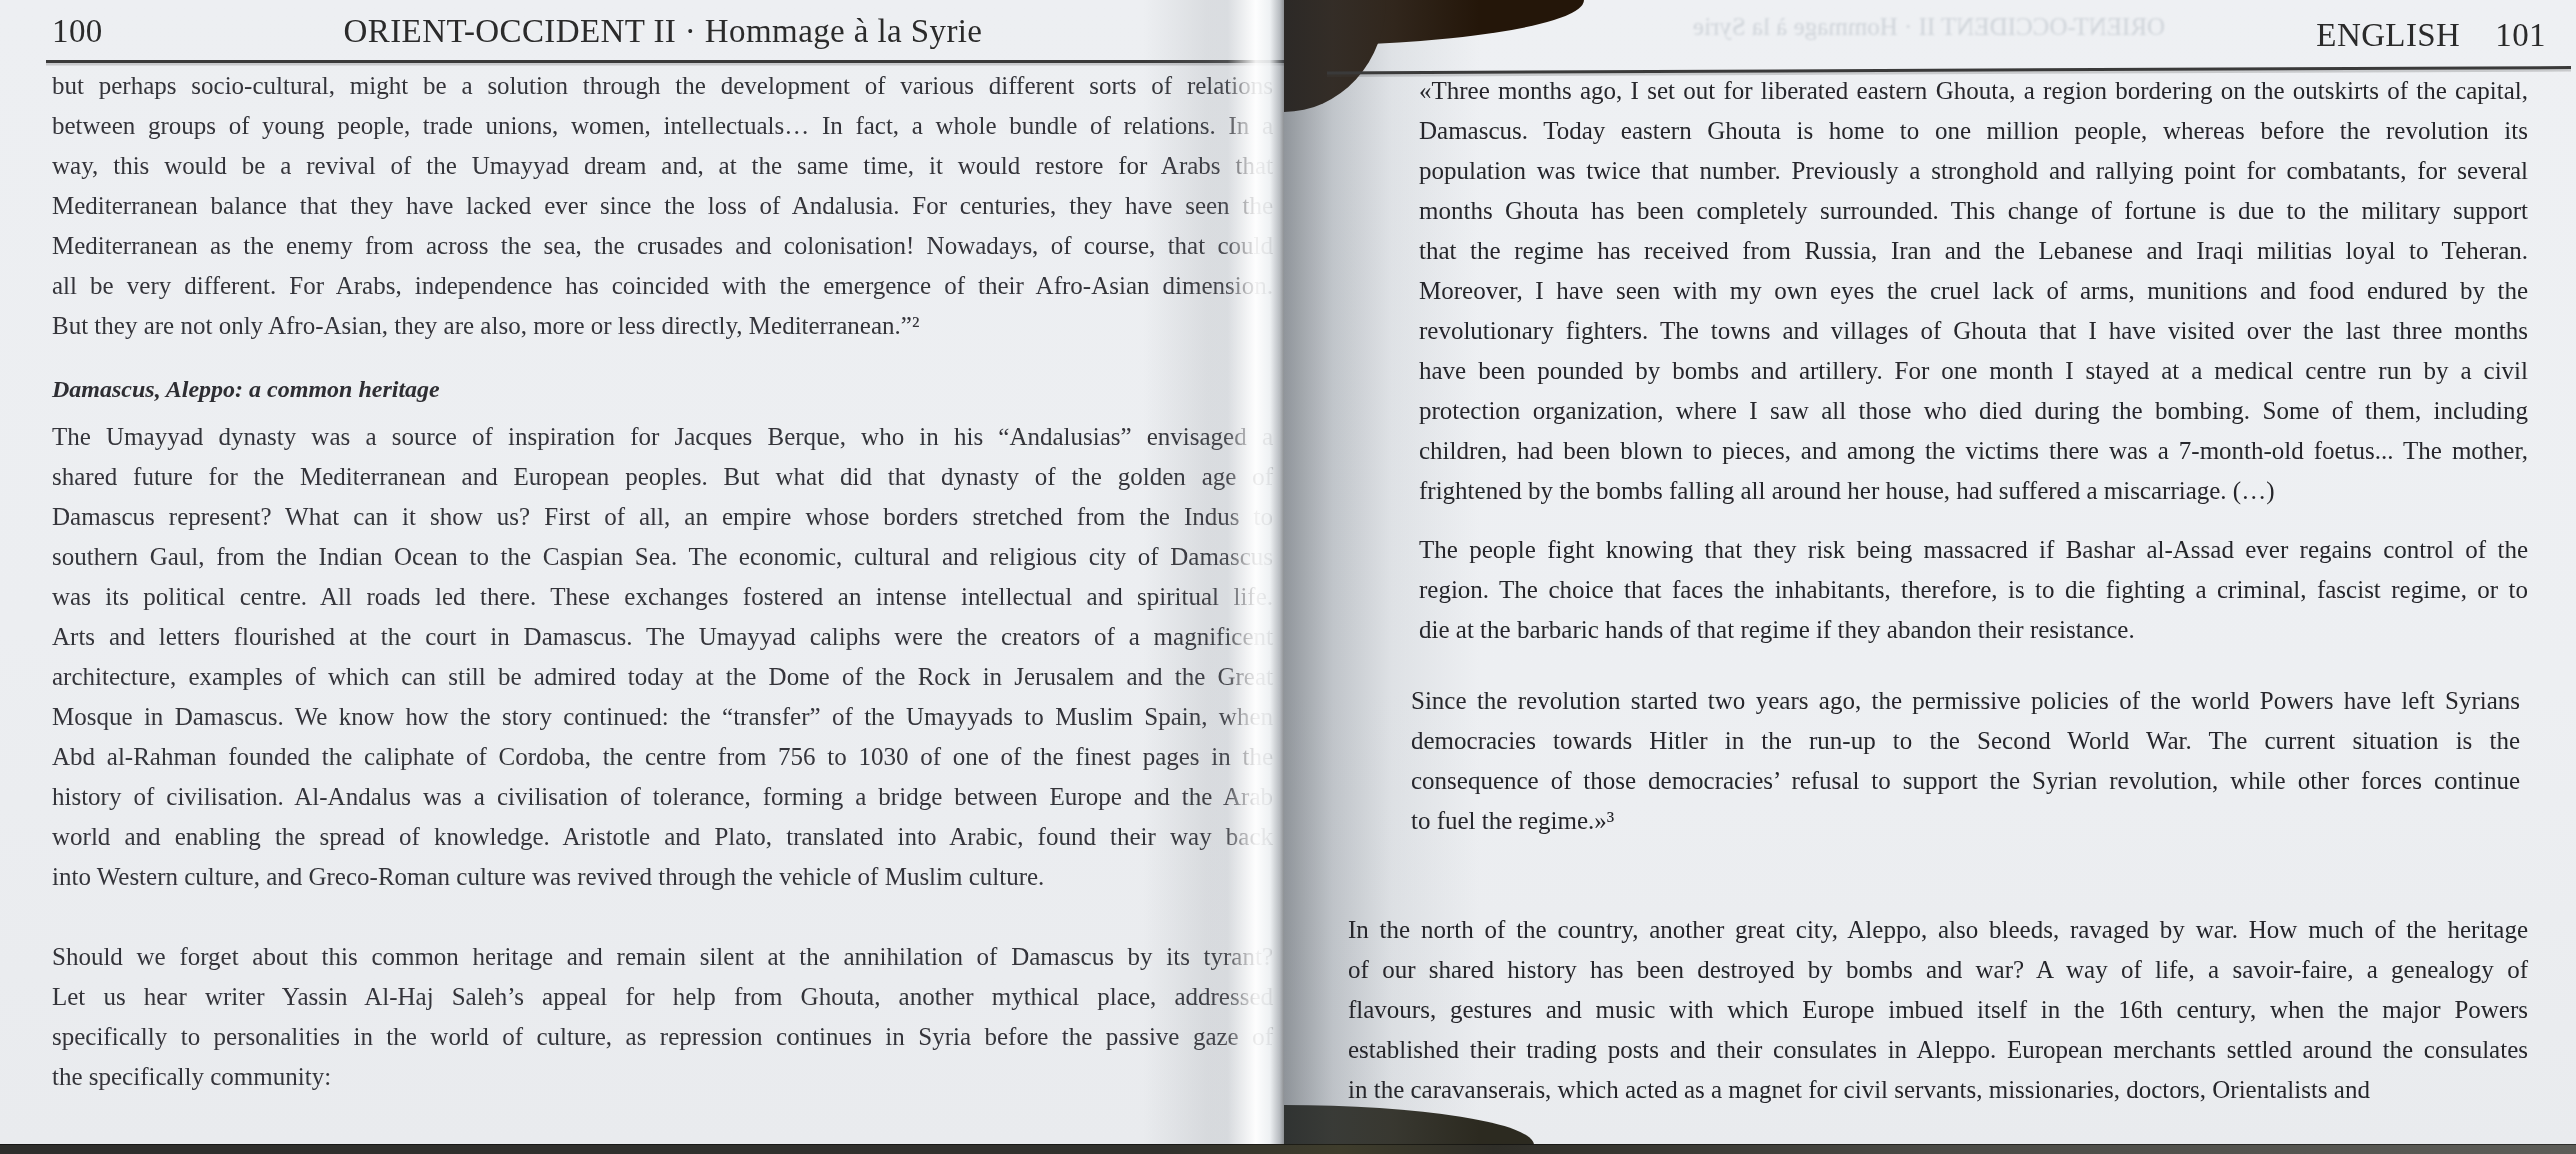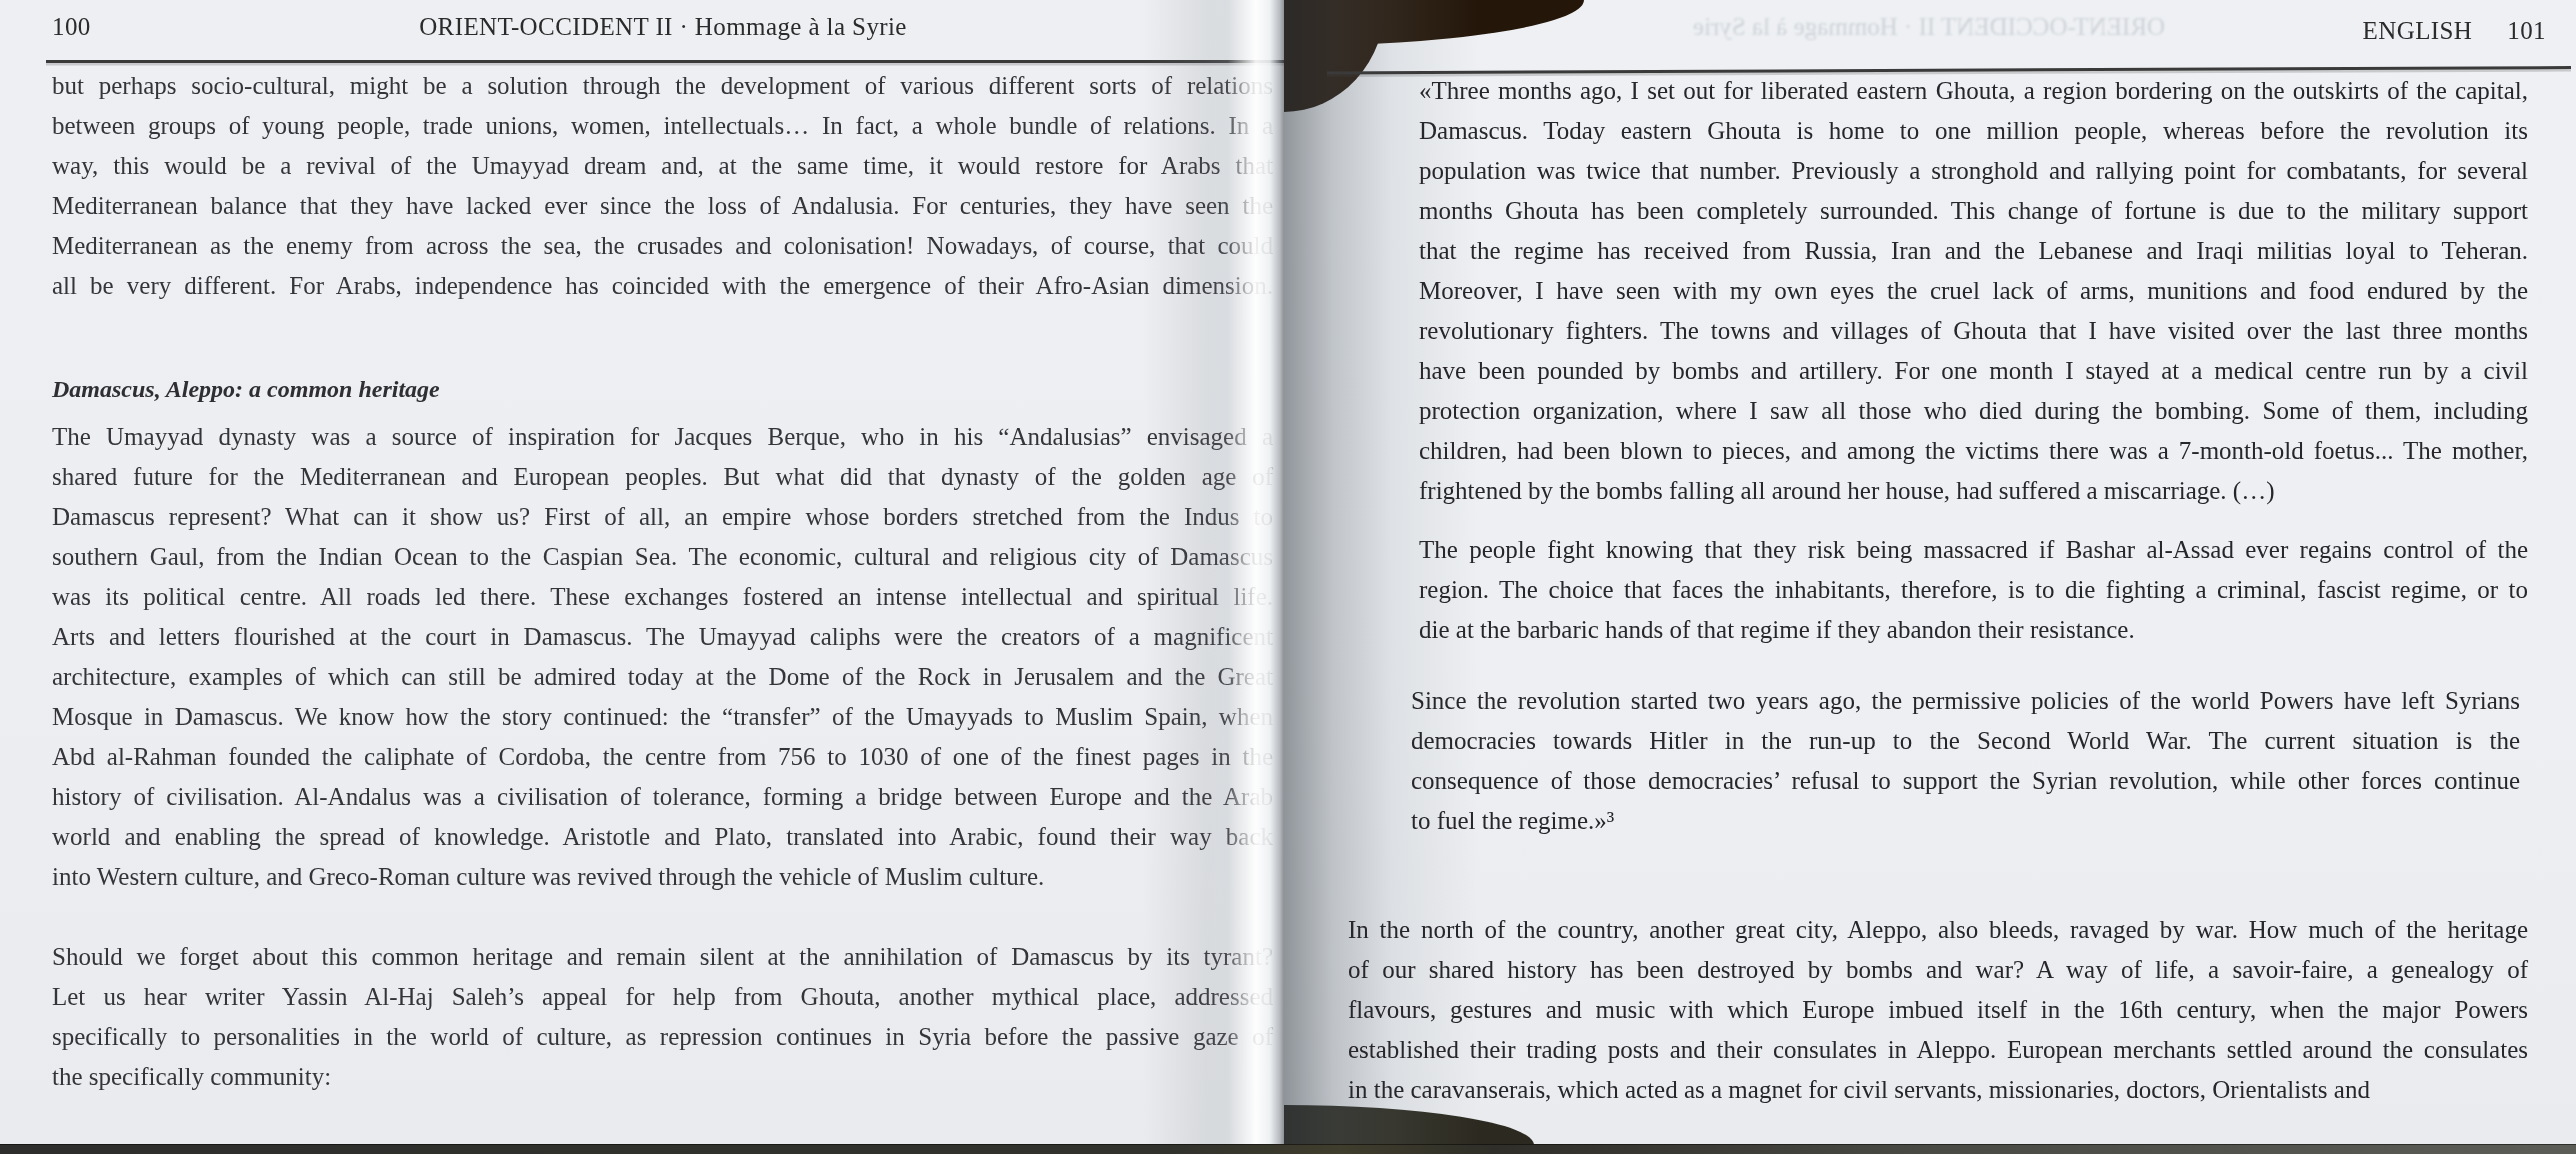--- a/index.html
+++ b/index.html
@@ -10,21 +10,21 @@
   }
   .stage { position:absolute; inset:0; }
 
   
   .page { position:absolute; top:0; height:1145px; }
   .page-left  { left:0;      width:1284px; background:linear-gradient(180deg,#edeff2 0%,#eceef1 55%,#e9ebee 100%); }
   .page-right { left:1284px; width:1292px; background:linear-gradient(180deg,#eef0f3 0%,#edeff2 60%,#e9ebee 100%); }
 
   
   .pg-header { position:absolute; top:13.3px; left:52px; right:10px; height:37px;
-               font-size:25px; color:var(--ink,#2b2b2b); letter-spacing:0.4px; }
+               font-size:33px; color:var(--ink,#2b2b2b); letter-spacing:0.4px; }
   .pg-header .pg-num { position:absolute; left:0; top:0; }
   .pg-header .pg-title { position:absolute; left:0; right:0; text-align:center; }
   .pg-header.right { top:16.6px; left:auto; right:30px; width:auto; display:flex; gap:35px; }
   .pg-header.right .pg-num { position:static; }
   .rule { position:absolute; height:2.5px; background:var(--rule,#3a3a3a); box-shadow:0 2.5px 0 rgba(70,70,70,0.22); }
   .rule-left  { top:60px; left:46px; right:-2.5px; }
   .rule-right { top:66px; left:43px; right:5px; transform:rotate(-0.25deg); transform-origin:right center; }
 
   
   .para { position:absolute; font-size:25px; line-height:40px; color:var(--ink,#2b2b2b); }
@@ -73,20 +73,21 @@
     </div>
     <div class="rule rule-left"></div>
 
     <div class="para p-l1">
         <div class="tline" style="">but perhaps socio-cultural, might be a solution through the development of various different sorts of relations</div>
         <div class="tline" style="">between groups of young people, trade unions, women, intellectuals… In fact, a whole bundle of relations. In a</div>
         <div class="tline" style="">way, this would be a revival of the Umayyad dream and, at the same time, it would restore for Arabs that</div>
         <div class="tline" style="">Mediterranean balance that they have lacked ever since the loss of Andalusia. For centuries, they have seen the</div>
         <div class="tline" style="">Mediterranean as the enemy from across the sea, the crusades and colonisation! Nowadays, of course, that could</div>
         <div class="tline" style="">all be very different. For Arabs, independence has coincided with the emergence of their Afro-Asian dimension.</div>
+        <div class="tline last" style="">But they are not only Afro-Asian, they are also, more or less directly, Mediterranean.”²</div>
       </div>
     <div class="heading">Damascus, Aleppo: a common heritage</div>
     <div class="para p-l2">
         <div class="tline" style="">The Umayyad dynasty was a source of inspiration for Jacques Berque, who in his “Andalusias” envisaged a</div>
         <div class="tline" style="">shared future for the Mediterranean and European peoples. But what did that dynasty of the golden age of</div>
         <div class="tline" style="">Damascus represent? What can it show us? First of all, an empire whose borders stretched from the Indus to</div>
         <div class="tline" style="">southern Gaul, from the Indian Ocean to the Caspian Sea. The economic, cultural and religious city of Damascus</div>
         <div class="tline" style="">was its political centre. All roads led there. These exchanges fostered an intense intellectual and spiritual life.</div>
         <div class="tline" style="">Arts and letters flourished at the court in Damascus. The Umayyad caliphs were the creators of a magnificent</div>
         <div class="tline" style="">architecture, examples of which can still be admired today at the Dome of the Rock in Jerusalem and the Great</div>

